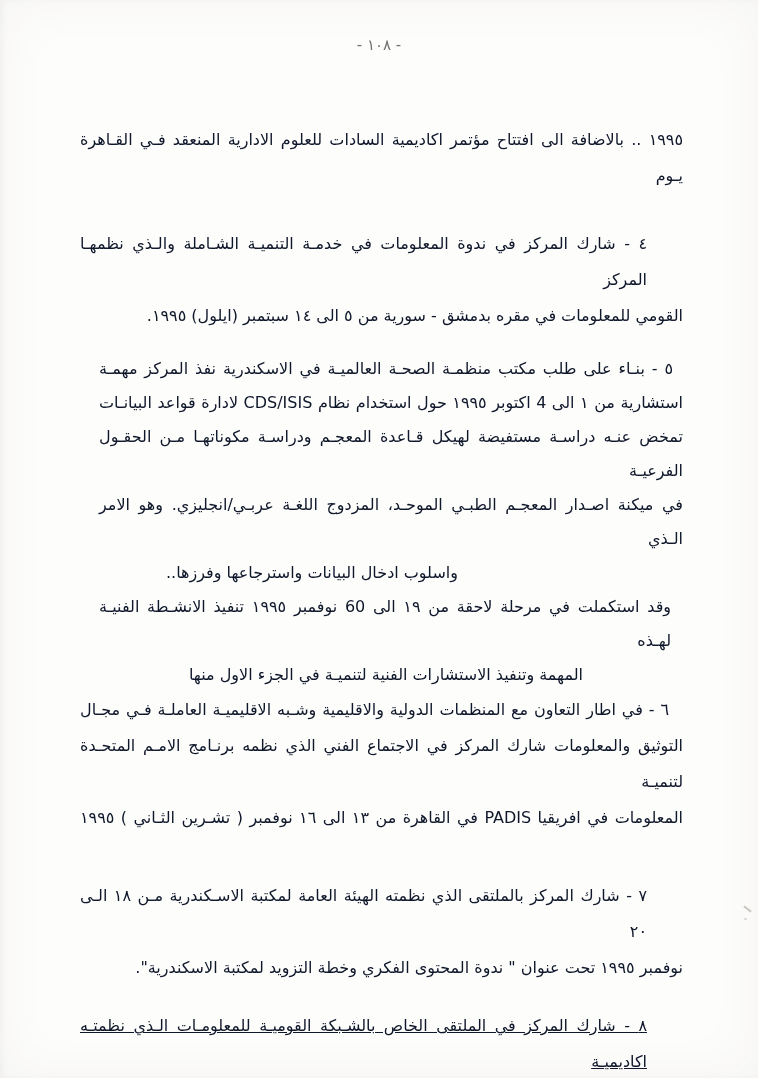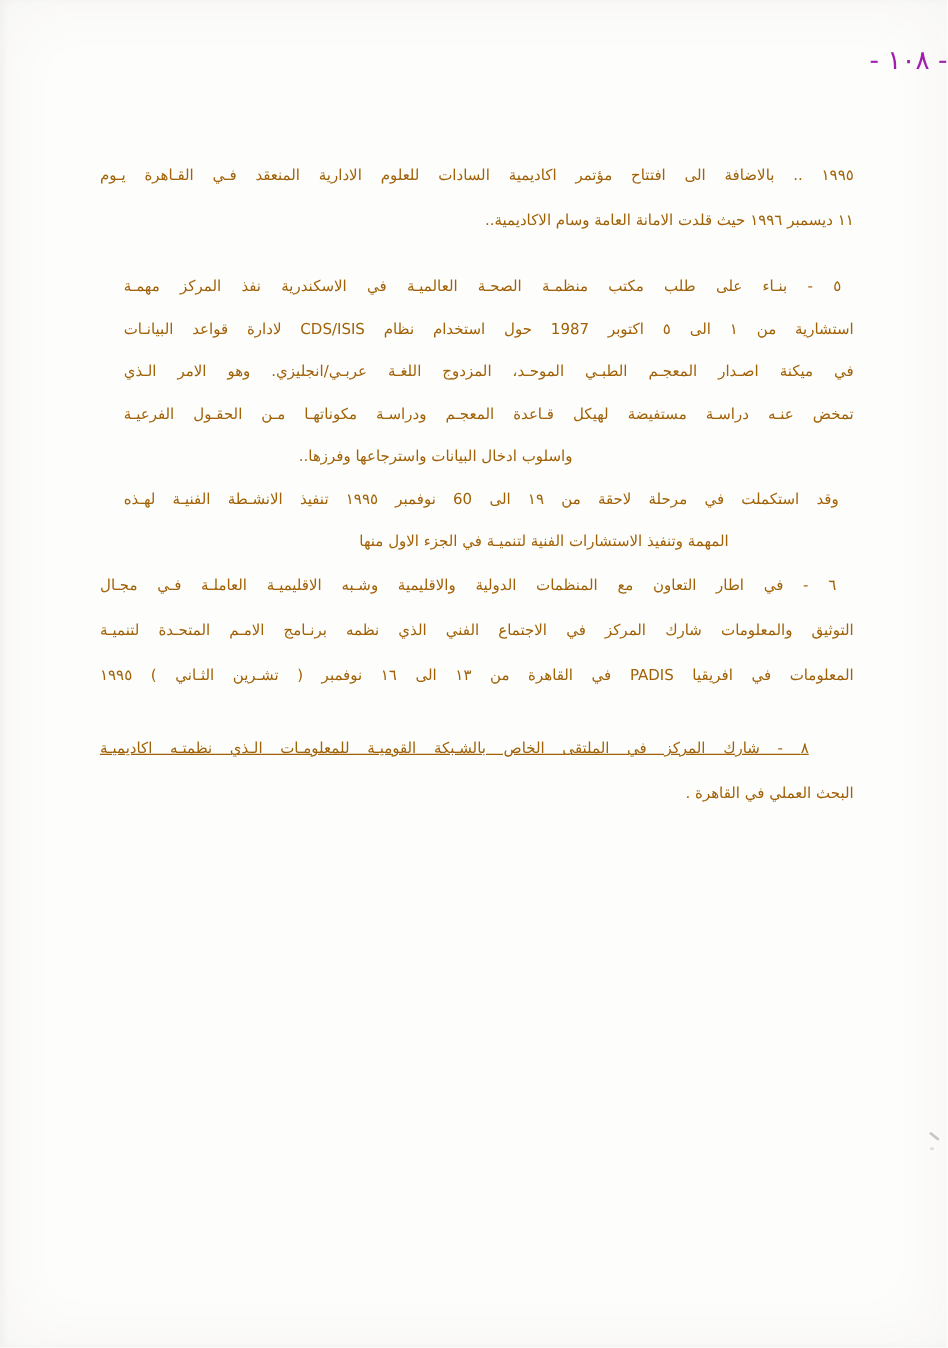--- a/index.html
+++ b/index.html
@@ -9,40 +9,40 @@
     margin:0;
     background:#fdfdfc;
     overflow:hidden;
     box-shadow:inset 0 0 55px rgba(60,55,45,0.045), inset 3px 0 6px rgba(0,0,0,0.03);
     font-family:"DejaVu Sans", sans-serif;
     color:#1d1d1d;
     direction:rtl;
   }
   .pageno{
     position:absolute;top:36px;left:0;right:0;
-    text-align:right;
-    font-size:21px;
+    text-align:center;
+    font-size:15px;
     letter-spacing:3px;
-    color:#a21caf;
+    color:#737373;
   }
   .text{
     position:absolute;
     top:0;
     right:75px;
     left:80px;
     padding-top:122px;
     direction:rtl;
   }
   section{display:block;}
   .line{
     line-height:36px;
-    font-size:12px;
+    font-size:16px;
     text-align:right;
     white-space:normal;
-    color:#a16207;
+    color:#0f172a;
   }
   .tight .line{line-height:34px;}
   .just{
     text-align:justify;
     text-align-last:justify;
   }
   .sec-p1{margin-top:32px;}
   .sec-p2{margin-top:18px;margin-left:19px;}
   .sec-p3{margin-top:0;}
   .sec-p4{margin-top:42px;}
@@ -57,35 +57,42 @@
 </style>
 </head>
 <body>
 
 <div class="page">
   <div class="pageno">- ١٠٨ -</div>
 
   <div class="text">
     <section class="sec-p0">
         <div class="line just"><span class="">١٩٩٥ .. بالاضافة الى افتتاح مؤتمر اكاديمية السادات للعلوم الادارية المنعقد فـي القـاهرة يـوم</span></div>
-        <div class="line"><span class="">١١ ديسمبر ١٩٩٦ حيث قلدت الامانة العامة وسام الاكاديمية..</span></div>
+      </section>
+    <section class="sec-p1">
+        <div class="line just" style="padding-right: 36px;"><span class="">٤ - شارك المركز في ندوة المعلومات  في خدمـة التنميـة الشـاملة والـذي نظمهـا المركز</span></div>
+        <div class="line"><span class="">القومي للمعلومات في مقره بدمشق -  سورية من ٥ الى ١٤ سبتمبر (ايلول) ١٩٩٥.</span></div>
       </section>
     <section class="sec-p2 tight">
         <div class="line just" style="padding-right: 10px;"><span class="">٥ - بنـاء على طلب مكتب منظمـة الصحـة العالميـة  في الاسكندرية نفذ المركز مهمـة</span></div>
-        <div class="line just"><span class="">استشارية من ١ الى ٥ اكتوبر 1987  حول استخدام نظام CDS/ISIS لادارة قواعد البيانـات</span></div>
+        <div class="line just"><span class="">استشارية من ١ الى 4 اكتوبر ١٩٩٥  حول استخدام نظام CDS/ISIS لادارة قواعد البيانـات</span></div>
+        <div class="line just"><span class="">تمخض عنـه دراسـة مستفيضة لهيكل قـاعدة المعجـم ودراسـة مكوناتهـا مـن الحقـول الفرعيـة</span></div>
         <div class="line just"><span class="">في ميكنة اصـدار المعجـم الطبـي الموحـد، المزدوج اللغـة عربـي/انجليزي. وهو الامر الـذي</span></div>
-        <div class="line just"><span class="">تمخض عنـه دراسـة مستفيضة لهيكل قـاعدة المعجـم ودراسـة مكوناتهـا مـن الحقـول الفرعيـة</span></div>
         <div class="line" style="padding-right: 225px;"><span class="">واسلوب ادخال البيانات واسترجاعها وفرزها..</span></div>
         <div class="line just" style="padding-right: 12px;"><span class="">وقد استكملت في مرحلة لاحقة من ١٩  الى 60 نوفمبر  ١٩٩٥ تنفيذ الانشـطة الفنيـة لهـذه</span></div>
         <div class="line" style="padding-right: 100px;"><span class="">المهمة وتنفيذ الاستشارات الفنية لتنميـة في الجزء الاول منها</span></div>
       </section>
     <section class="sec-p3">
         <div class="line just" style="padding-right: 14px;"><span class="">٦ - في اطار التعاون مع المنظمات الدولية  والاقليمية وشـبه الاقليميـة  العاملـة فـي مجـال</span></div>
         <div class="line just"><span class="">التوثيق والمعلومات شارك المركز في الاجتماع الفني الذي نظمه برنـامج الامـم المتحـدة لتنميـة</span></div>
         <div class="line just"><span class="">المعلومات في افريقيا PADIS في القاهرة من ١٣ الى ١٦  نوفمبر ( تشـرين الثـاني ) ١٩٩٥</span></div>
+      </section>
+    <section class="sec-p4">
+        <div class="line just" style="padding-right: 36px;"><span class="">٧ - شارك المركز بالملتقى الذي نظمته الهيئة العامة لمكتبة الاسـكندرية  مـن ١٨ الـى ٢٠</span></div>
+        <div class="line"><span class="">نوفمبر  ١٩٩٥ تحت عنوان " ندوة المحتوى الفكري وخطة التزويد لمكتبة الاسكندرية".</span></div>
       </section>
     <section class="sec-p5">
         <div class="line just" style="padding-right: 36px; text-decoration: underline;"><span class="">٨ - شارك المركز في الملتقى الخاص بالشـبكة القوميـة للمعلومـات  الـذي نظمتـه اكاديميـة</span></div>
         <div class="line"><span class="">البحث العملي في القاهرة .</span></div>
       </section>
 
   </div>
 
   <div class="speck speck-1"></div>
   <div class="speck speck-2"></div>

